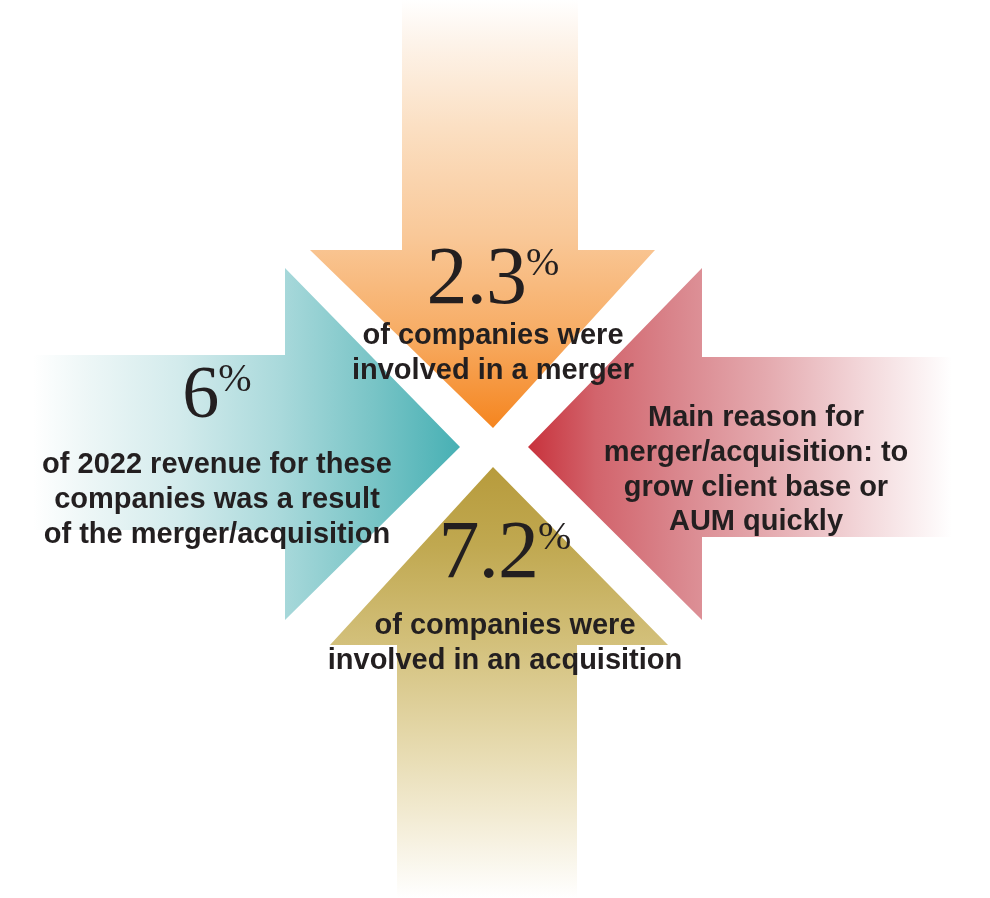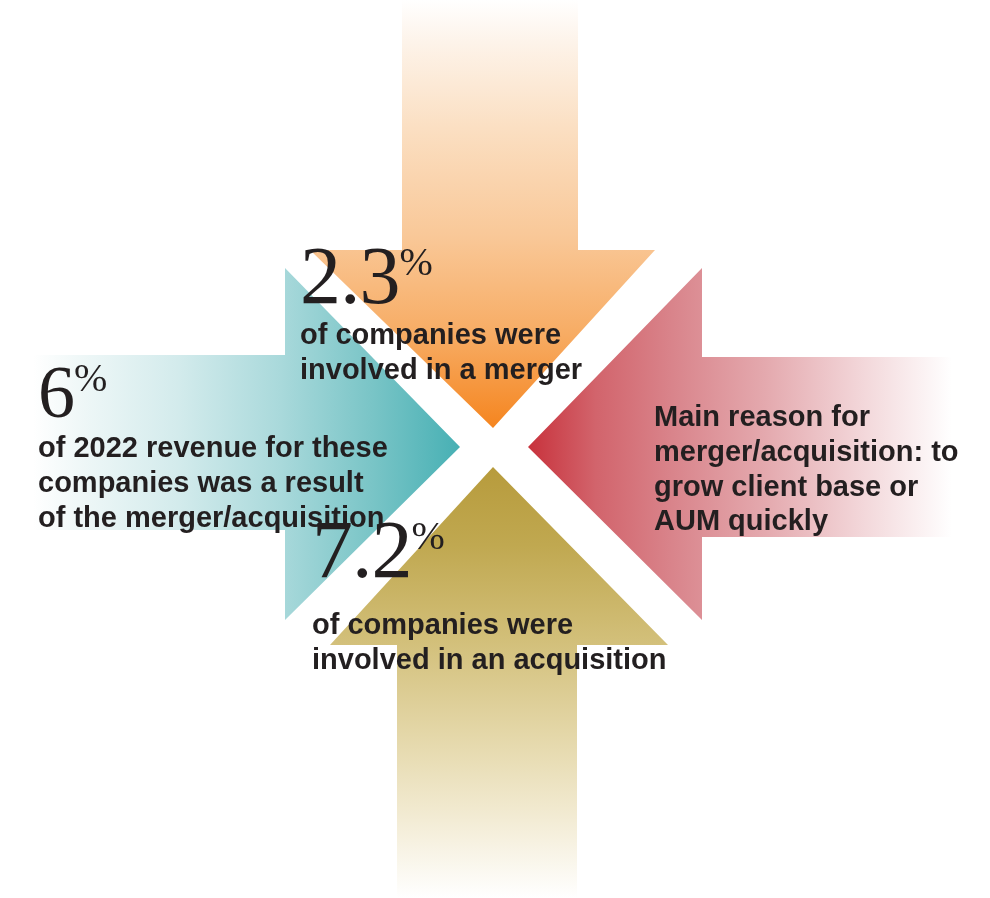--- a/index.html
+++ b/index.html
@@ -22,20 +22,21 @@
     position: absolute;
     top: 0;
     left: 0;
     width: 990px;
     height: 898px;
     display: block;
   }
   
   .callout {
     position: absolute;
+    text-align: center;
     color: #231f20;
     line-height: 1.18;
     z-index: 5;
   }
   .stat {
     font-family: "Liberation Serif", serif;
     font-size: 82px;
     line-height: 0.92;
     letter-spacing: -1px;
     white-space: nowrap;
@@ -62,24 +63,24 @@
     width: 386px;
   }
   #callout-top .desc { margin-top: 4px; }
   
   #callout-left {
     left: 38px;
     top: 358px;
     width: 358px;
   }
   #callout-left .stat { font-size: 74px; }
-  #callout-left .desc { margin-top: 4px; }
+  #callout-left .desc { margin-top: 20px; }
   
   #callout-right {
-    left: 654px;
+    left: 600px;
     top: 397px;
     width: 312px;
   }
   
   #callout-bottom {
     left: 312px;
     top: 512px;
     width: 386px;
   }
   #callout-bottom .desc { margin-top: 20px; }

